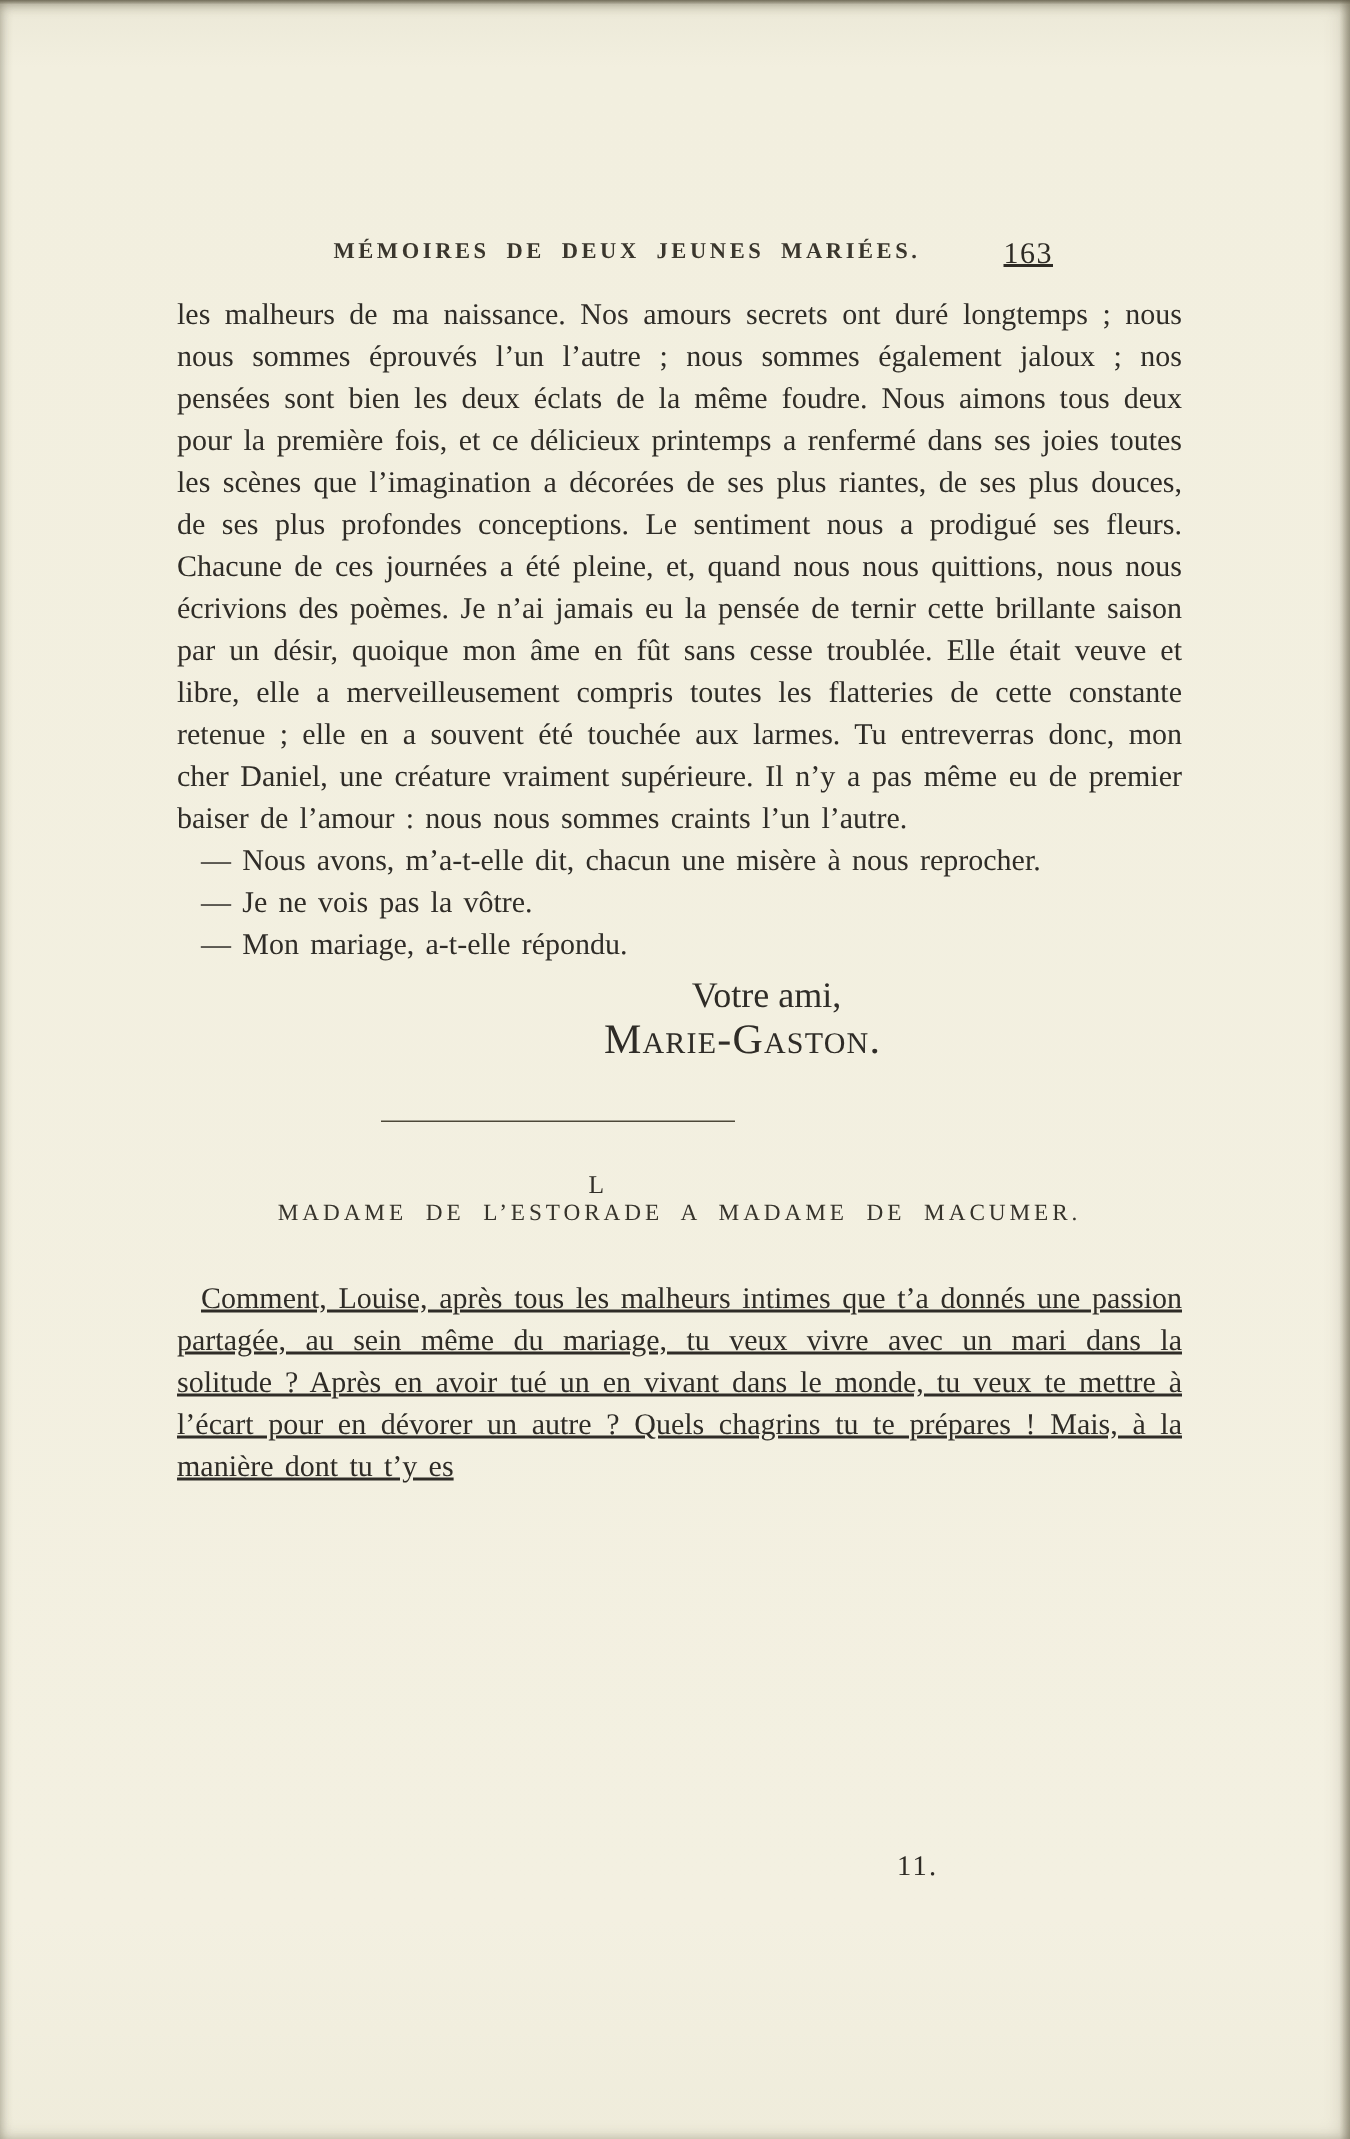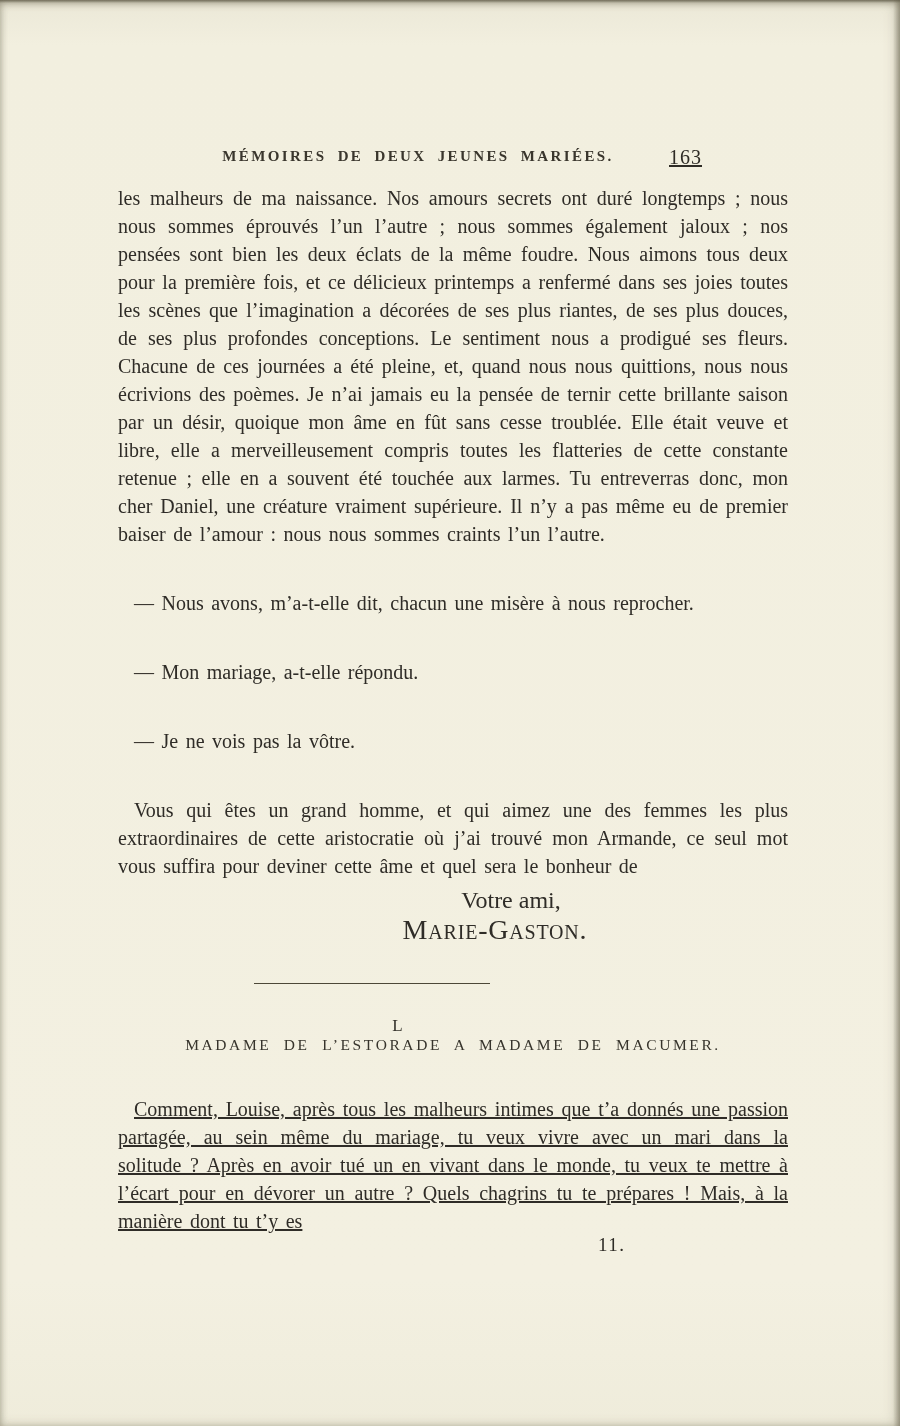--- a/index.html
+++ b/index.html
@@ -24,21 +24,21 @@
   }
   .page::after {
     content: "";
     position: absolute; top: 0; right: 0; bottom: 0; width: 7px;
     background: linear-gradient(270deg, rgba(95, 89, 68, 0.35), rgba(95, 89, 68, 0));
   }
 
   .text-block {
     position: absolute;
     left: 118px;
-    top: 148px;
+    top: 160px;
     width: 670px;
   }
 
   .page-header {
     position: relative;
     height: 22px;
     margin-bottom: 14px;
   }
   .running-title {
     text-align: center;
@@ -60,21 +60,21 @@
     text-decoration: underline;
   }
 
   .para {
     font-size: 20px;
     line-height: 28px;
     text-align: justify;
     word-spacing: 2.5px;
     color: #2f2c27;
   }
-  .para.first-line-indent { text-indent: 16px; margin-top: 41px; }
+  .para.first-line-indent { text-indent: 16px; }
 
   .signature { margin-top: 5px; }
   .sig-closing {
     text-align: center;
     transform: translateX(58px);
     font-size: 24px;
     line-height: 30px;
   }
   .sig-name {
     text-align: center;
@@ -132,25 +132,24 @@
 
     <header class="page-header">
       <div class="running-title">MÉMOIRES DE DEUX JEUNES MARIÉES.</div>
       <div class="page-number">163</div>
     </header>
 
     <p class="para">les malheurs de ma naissance. Nos amours secrets ont duré longtemps&nbsp;; nous nous sommes éprouvés l’un l’autre&nbsp;; nous sommes également jaloux&nbsp;; nos pensées sont bien les deux éclats de la même foudre. Nous aimons tous deux pour la première fois, et ce délicieux printemps a renfermé dans ses joies toutes les scènes que l’imagination a décorées de ses plus riantes, de ses plus douces, de ses plus profondes conceptions. Le sentiment nous a prodigué ses fleurs. Chacune de ces journées a été pleine, et, quand nous nous quittions, nous nous écrivions des poèmes. Je n’ai jamais eu la pensée de ternir cette brillante saison par un désir, quoique mon âme en fût sans cesse troublée. Elle était veuve et libre, elle a merveilleusement compris toutes les flatteries de cette constante retenue&nbsp;; elle en a souvent été touchée aux larmes. Tu entreverras donc, mon cher Daniel, une créature vraiment supérieure. Il n’y a pas même eu de premier baiser de l’amour&nbsp;: nous nous sommes craints l’un l’autre.</p>
 
     <p class="para first-line-indent">— Nous avons, m’a-t-elle dit, chacun une misère à nous reprocher.</p>
 
+    <p class="para first-line-indent">— Je ne vois pas la vôtre.</p>
+
     <p class="para first-line-indent">— Mon mariage, a-t-elle répondu.</p>
 
-    <p class="para first-line-indent">— Je ne vois pas la vôtre.</p>
-
-    <p class="para first-line-indent">Vous qui êtes un grand homme, et qui aimez une des femmes les plus extraordinaires de cette aristocratie où j’ai trouvé mon Armande, ce seul mot vous suffira pour deviner cette âme et quel sera le bonheur de</p>
 
     <div class="signature">
       <div class="sig-closing">Votre ami,</div>
       <div class="sig-name">Marie-Gaston.</div>
     </div>
 
     <hr class="section-rule">
 
     <div class="section-number">L</div>
 

